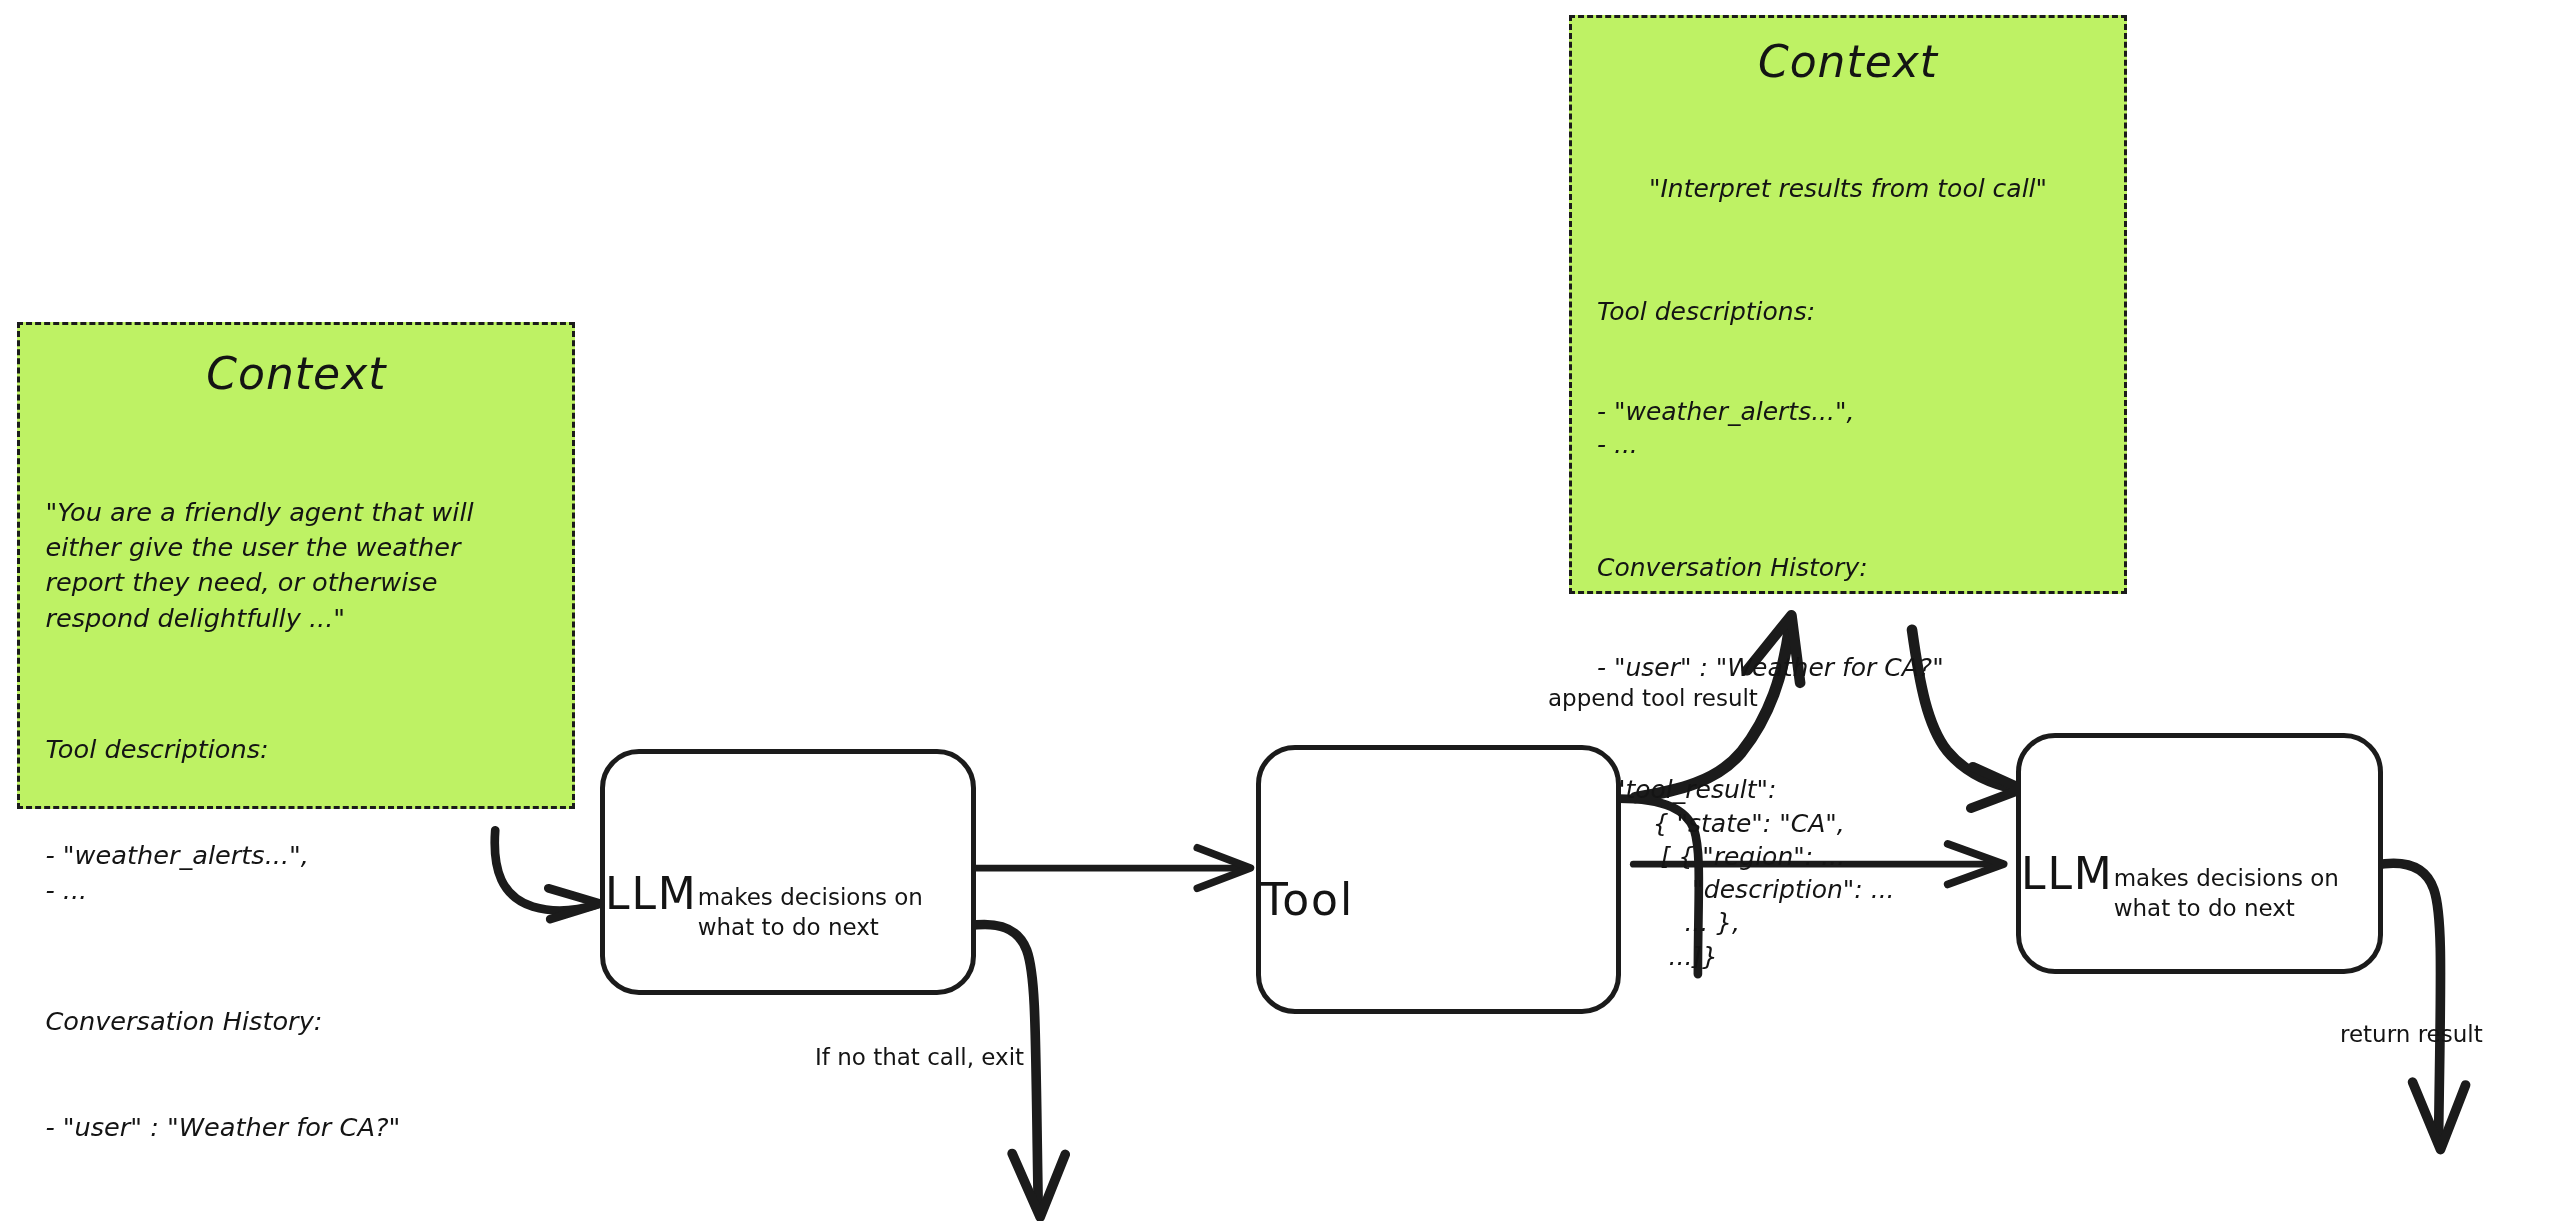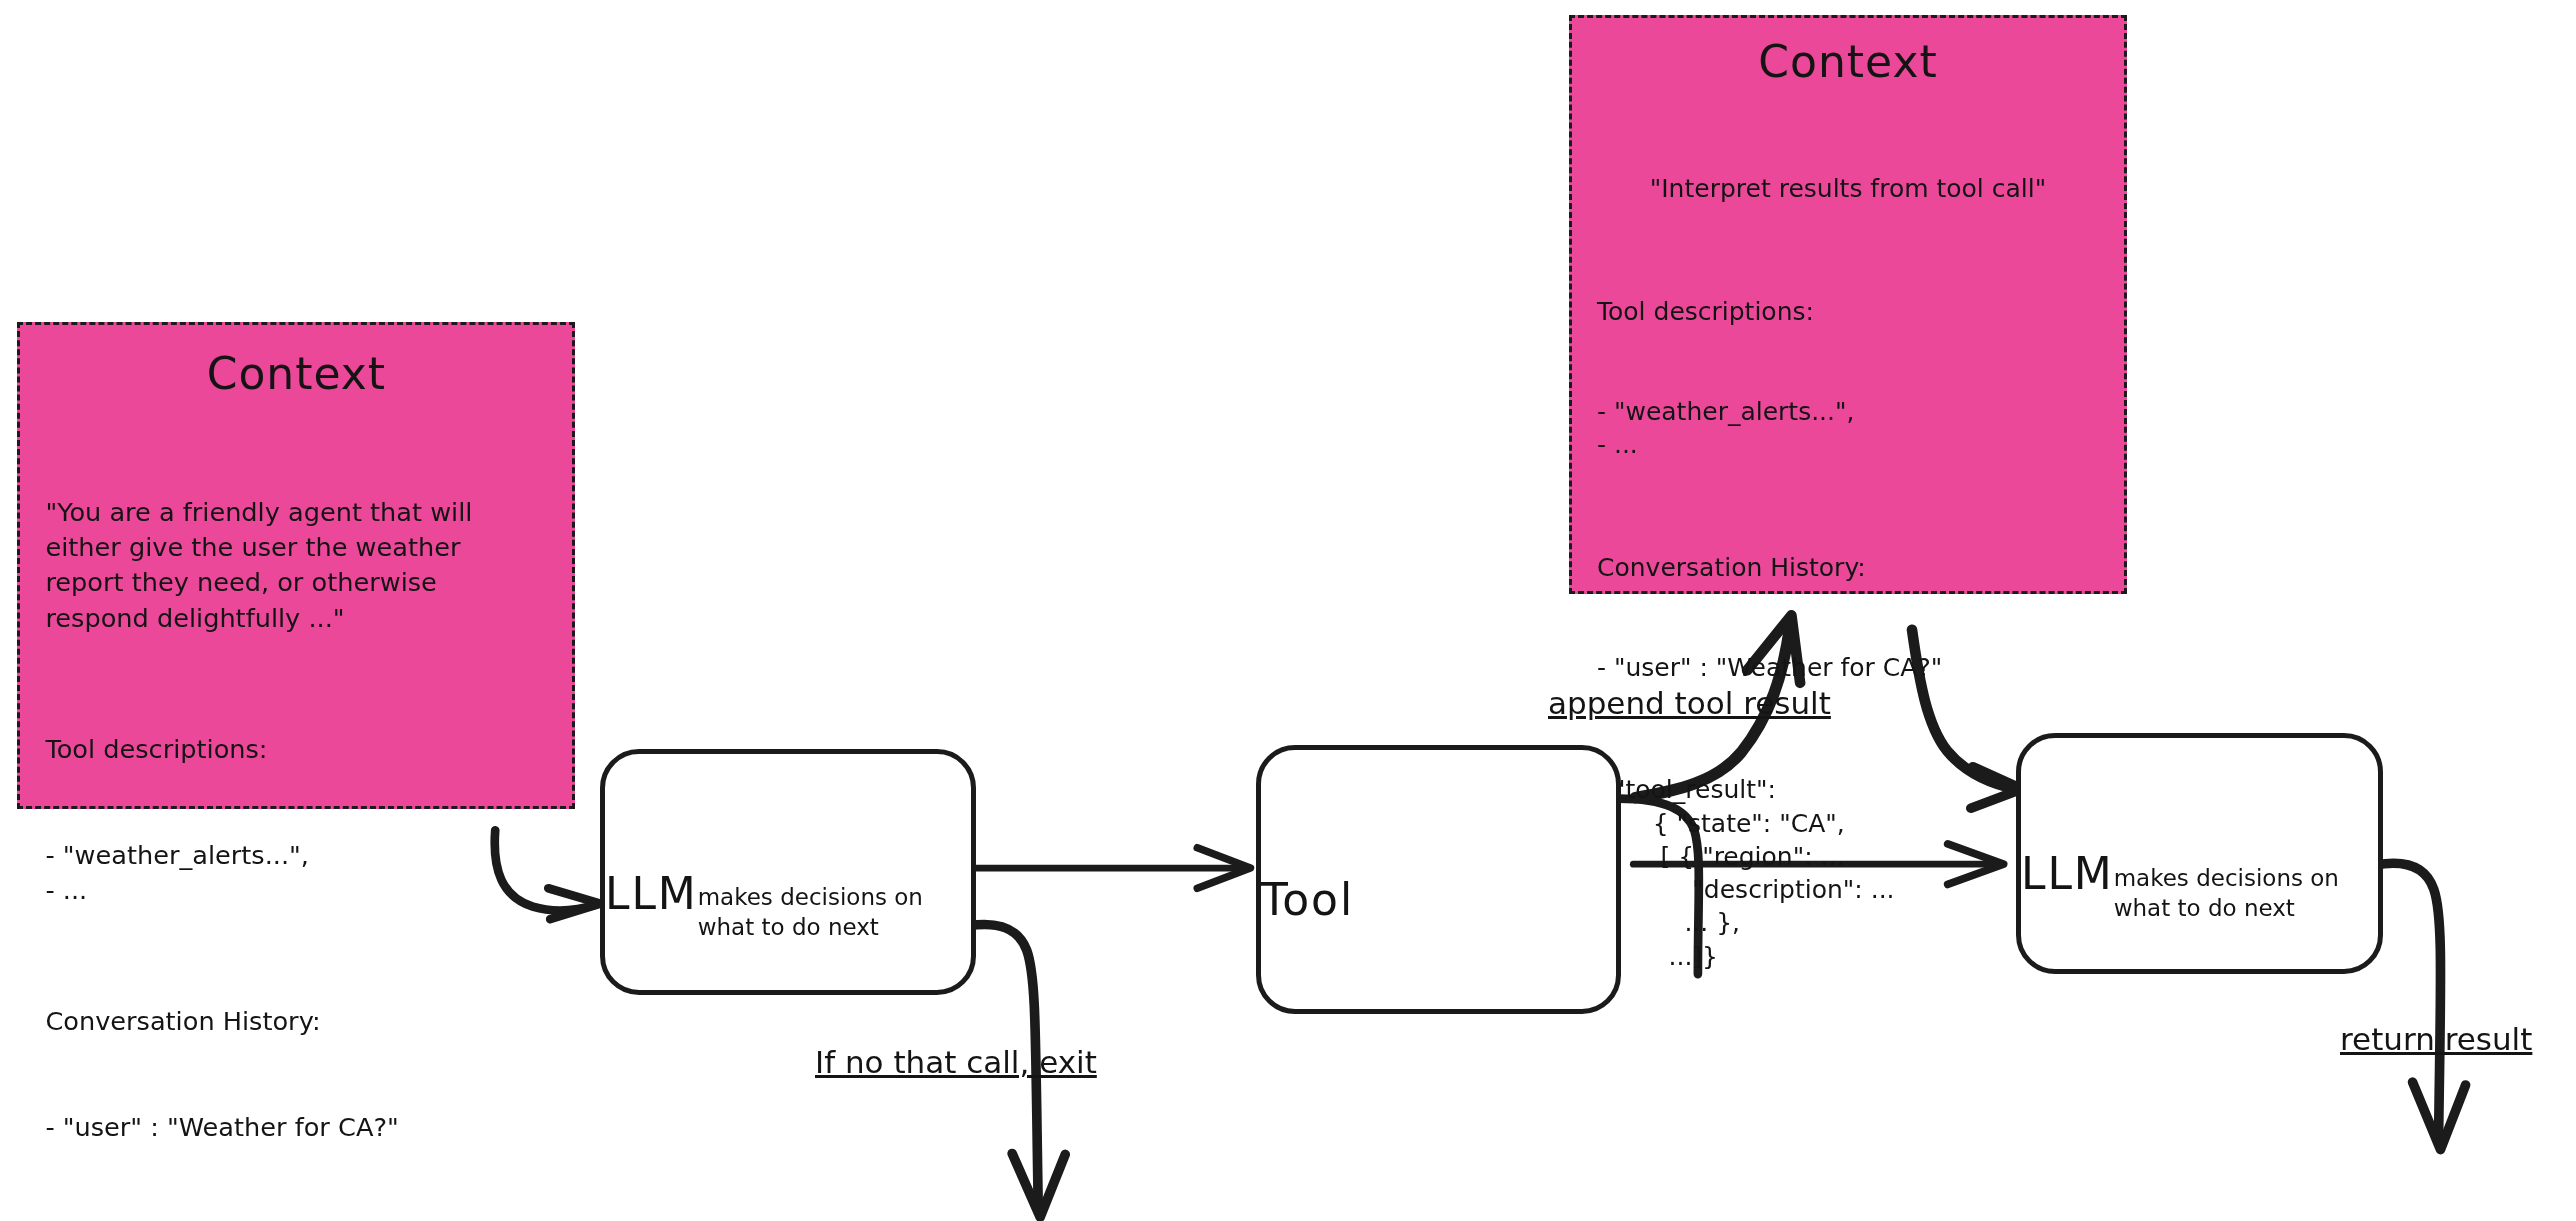--- a/index.html
+++ b/index.html
@@ -23,21 +23,22 @@
     width: 2576px;
     height: 1221px;
     pointer-events: none;
   }
 
   
   .ctx-box {
     position: absolute;
     box-sizing: border-box;
     border: 3.9px dashed #1b1b1b;
-    background: #ec4899;
+    background: #bef264;
+    font-style: italic;
   }
   .ctx-title {
     text-align: center;
     font-size: 44px;
     color: #141414;
     letter-spacing: 1px;
     font-family: "DejaVu Sans", sans-serif;
   }
   .ctx-body {
     color: #141414;
@@ -102,25 +103,24 @@
   #node-llm-1 { left: 600px; top: 749px; width: 376px; height: 246px; padding-top: 42px; }
   #node-llm-1 .node-sub { margin-top: 39px; }
   #node-tool  { left: 1256px; top: 745px; width: 365px; height: 269px; padding-top: 39px; }
   #node-tool .node-sub { margin-top: 41px; }
   #node-llm-2 { left: 2016px; top: 733px; width: 367px; height: 241px; padding-top: 39px; }
   #node-llm-2 .node-sub { margin-top: 41px; }
 
   
   .edge-label {
     position: absolute;
-    font-size: 31px;
+    font-size: 23px;
     color: #141414;
     white-space: nowrap;
     font-family: "DejaVu Sans", sans-serif;
-    text-decoration: underline;
   }
   #label-append  { left: 1548px; top: 685px; }
   #label-exit    { left: 815px;  top: 1044px; }
   #label-return  { left: 2332px; top: 1021px; margin-left: 8px; }
 </style>
 </head>
 <body>
 
 <div id="canvas">
 

